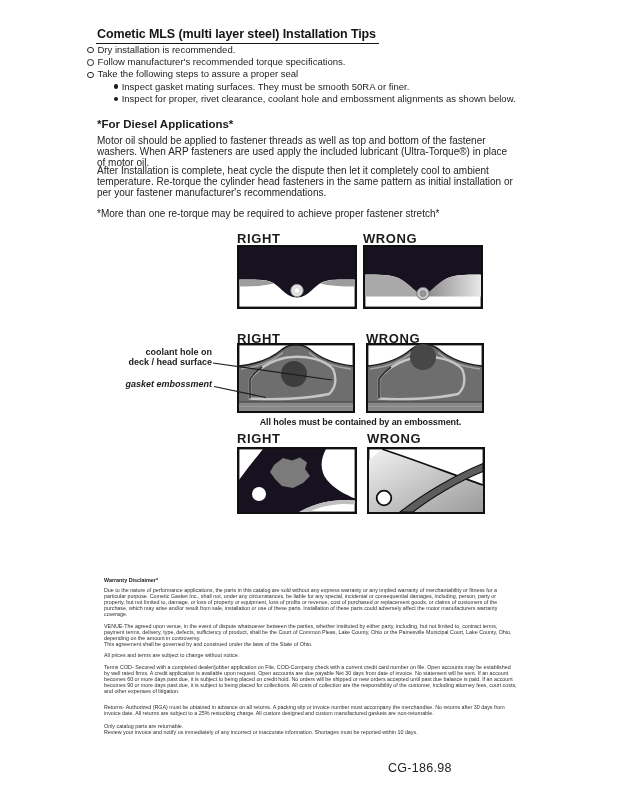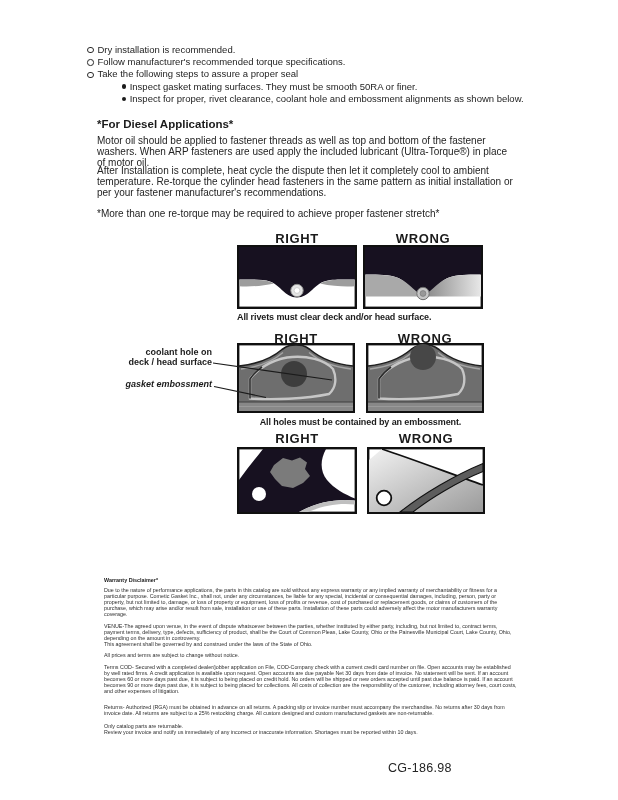--- a/index.html
+++ b/index.html
@@ -3,45 +3,48 @@
 <meta charset="utf-8">
 <style>
   html,body{margin:0;padding:0;background:#fff;}
   .page{position:relative;width:618px;height:800px;background:#ffffff;overflow:hidden;
         font-family:"Liberation Sans", sans-serif;color:#242424;}
   .abs{position:absolute;}
   .title{font-weight:bold;font-size:12.5px;letter-spacing:-0.1px;color:#151515;
          border-bottom:1.6px solid #151515;padding:0 3px 2.5px 1px;}
   .bullets{width:440px;}
   .b-line{display:flex;align-items:flex-start;font-size:9.5px;line-height:12.4px;color:#242424;}
-  .b-line.sub{margin-left:35px;}
+  .b-line.sub{margin-left:27px;}
   .marker-circle{flex:0 0 auto;width:4.5px;height:4.5px;border:1px solid #2a2a2a;border-radius:50%;
                  margin:3.2px 4px 0 0;}
   .marker-dot{flex:0 0 auto;width:4.2px;height:4.2px;background:#1b1b1b;border-radius:50%;
               margin:3.6px 3.5px 0 0;}
   .diesel-head{font-weight:bold;font-size:11.5px;color:#1b1b1b;}
   .body-text{font-size:10px;line-height:11.4px;width:420px;color:#242424;}
-  .dg-label{font-weight:bold;font-size:13px;letter-spacing:0.6px;color:#1b1b1b;text-align:center;}
+  .dg-label{font-weight:bold;font-size:13px;letter-spacing:0.6px;color:#1b1b1b;text-align:left;}
   .caption{font-weight:bold;font-size:9px;letter-spacing:-0.1px;color:#1b1b1b;line-height:10.8px;}
   .ann-label{font-weight:bold;font-size:9px;line-height:10.6px;text-align:right;width:100px;color:#1b1b1b;}
   .leader{pointer-events:none;z-index:5;}
   .panel{z-index:1;}
   .disc{width:413px;}
   .disc-head{font-weight:bold;font-size:5.4px;line-height:6px;margin:0 0 5px 0;color:#222;}
   .disc-p{font-size:5.35px;line-height:5.95px;margin:0 0 5.9px 0;color:#2e2e2e;}
   .disc-p.tight{margin-bottom:0;}
   .disc-p.gap-xl{margin-bottom:10px;}
   .disc-p.gap-lg{margin-bottom:7.5px;}
   .footer-num{font-size:12.5px;letter-spacing:0.3px;color:#242424;}
 </style>
 </head>
 <body>
 
 <div class="page">
 
+  <div class="abs" style="left:96px;top:23.5px;">
+    <span class="title">Cometic MLS (multi layer steel) Installation Tips</span>
+  </div>
 
   <div class="abs bullets" style="left:87px;top:43.5px;">
     <div class="b-line">
       <span class="marker-circle"></span>
       <span>Dry installation is recommended.</span>
     </div>
     <div class="b-line">
       <span class="marker-circle"></span>
       <span>Follow manufacturer's recommended torque specifications.</span>
     </div>
@@ -84,21 +87,20 @@
       </linearGradient>
     </defs>
     <rect x="1.2" y="1.2" width="117.6" height="61.6" fill="#ffffff" stroke="#101010" stroke-width="2.4"></rect>
     <path d="M2,2 H118 V29.5 C102,29.5 94,29.5 86,32.5 C75,36.5 71,48.5 60,48.5 C49,48.5 45,36.5 34,32.5 C26,29.5 18,29.5 2,29.5 Z" fill="#171120"></path>
     <path d="M2,29.8 C18,29.8 26,29.7 34,32.6 C43,36 49,43 54,47 L54,51.5 L2,51.5 Z" fill="#a9a9a9"></path>
     <path d="M118,29.8 C102,29.8 94,29.7 86,32.6 C77,36 71,43 66,47 L66,51.5 L118,51.5 Z" fill="url(#gw1)"></path>
     <circle cx="60" cy="48.5" r="6.2" fill="#c6c6c6" stroke="#6f6f6f" stroke-width="1"></circle>
     <circle cx="60" cy="48.5" r="2.9" fill="#989898" stroke="#7a7a7a" stroke-width="0.7"></circle>
   </svg>
 
-  <div class="abs caption" style="left:237px;top:311.5px;">All rivets must clear deck and/or head surface.</div>
 
   <div class="abs dg-label" style="left:237px;top:331px;width:118px;">RIGHT</div>
   <div class="abs dg-label" style="left:366px;top:331px;width:118px;">WRONG</div>
 
   <div class="abs ann-label" style="left:112px;top:346.5px;">
     <div>coolant hole on</div>
     <div>deck / head surface</div>
   </div>
   <div class="abs ann-label" style="left:112px;top:379px;font-style:italic;">gasket embossment</div>
 

